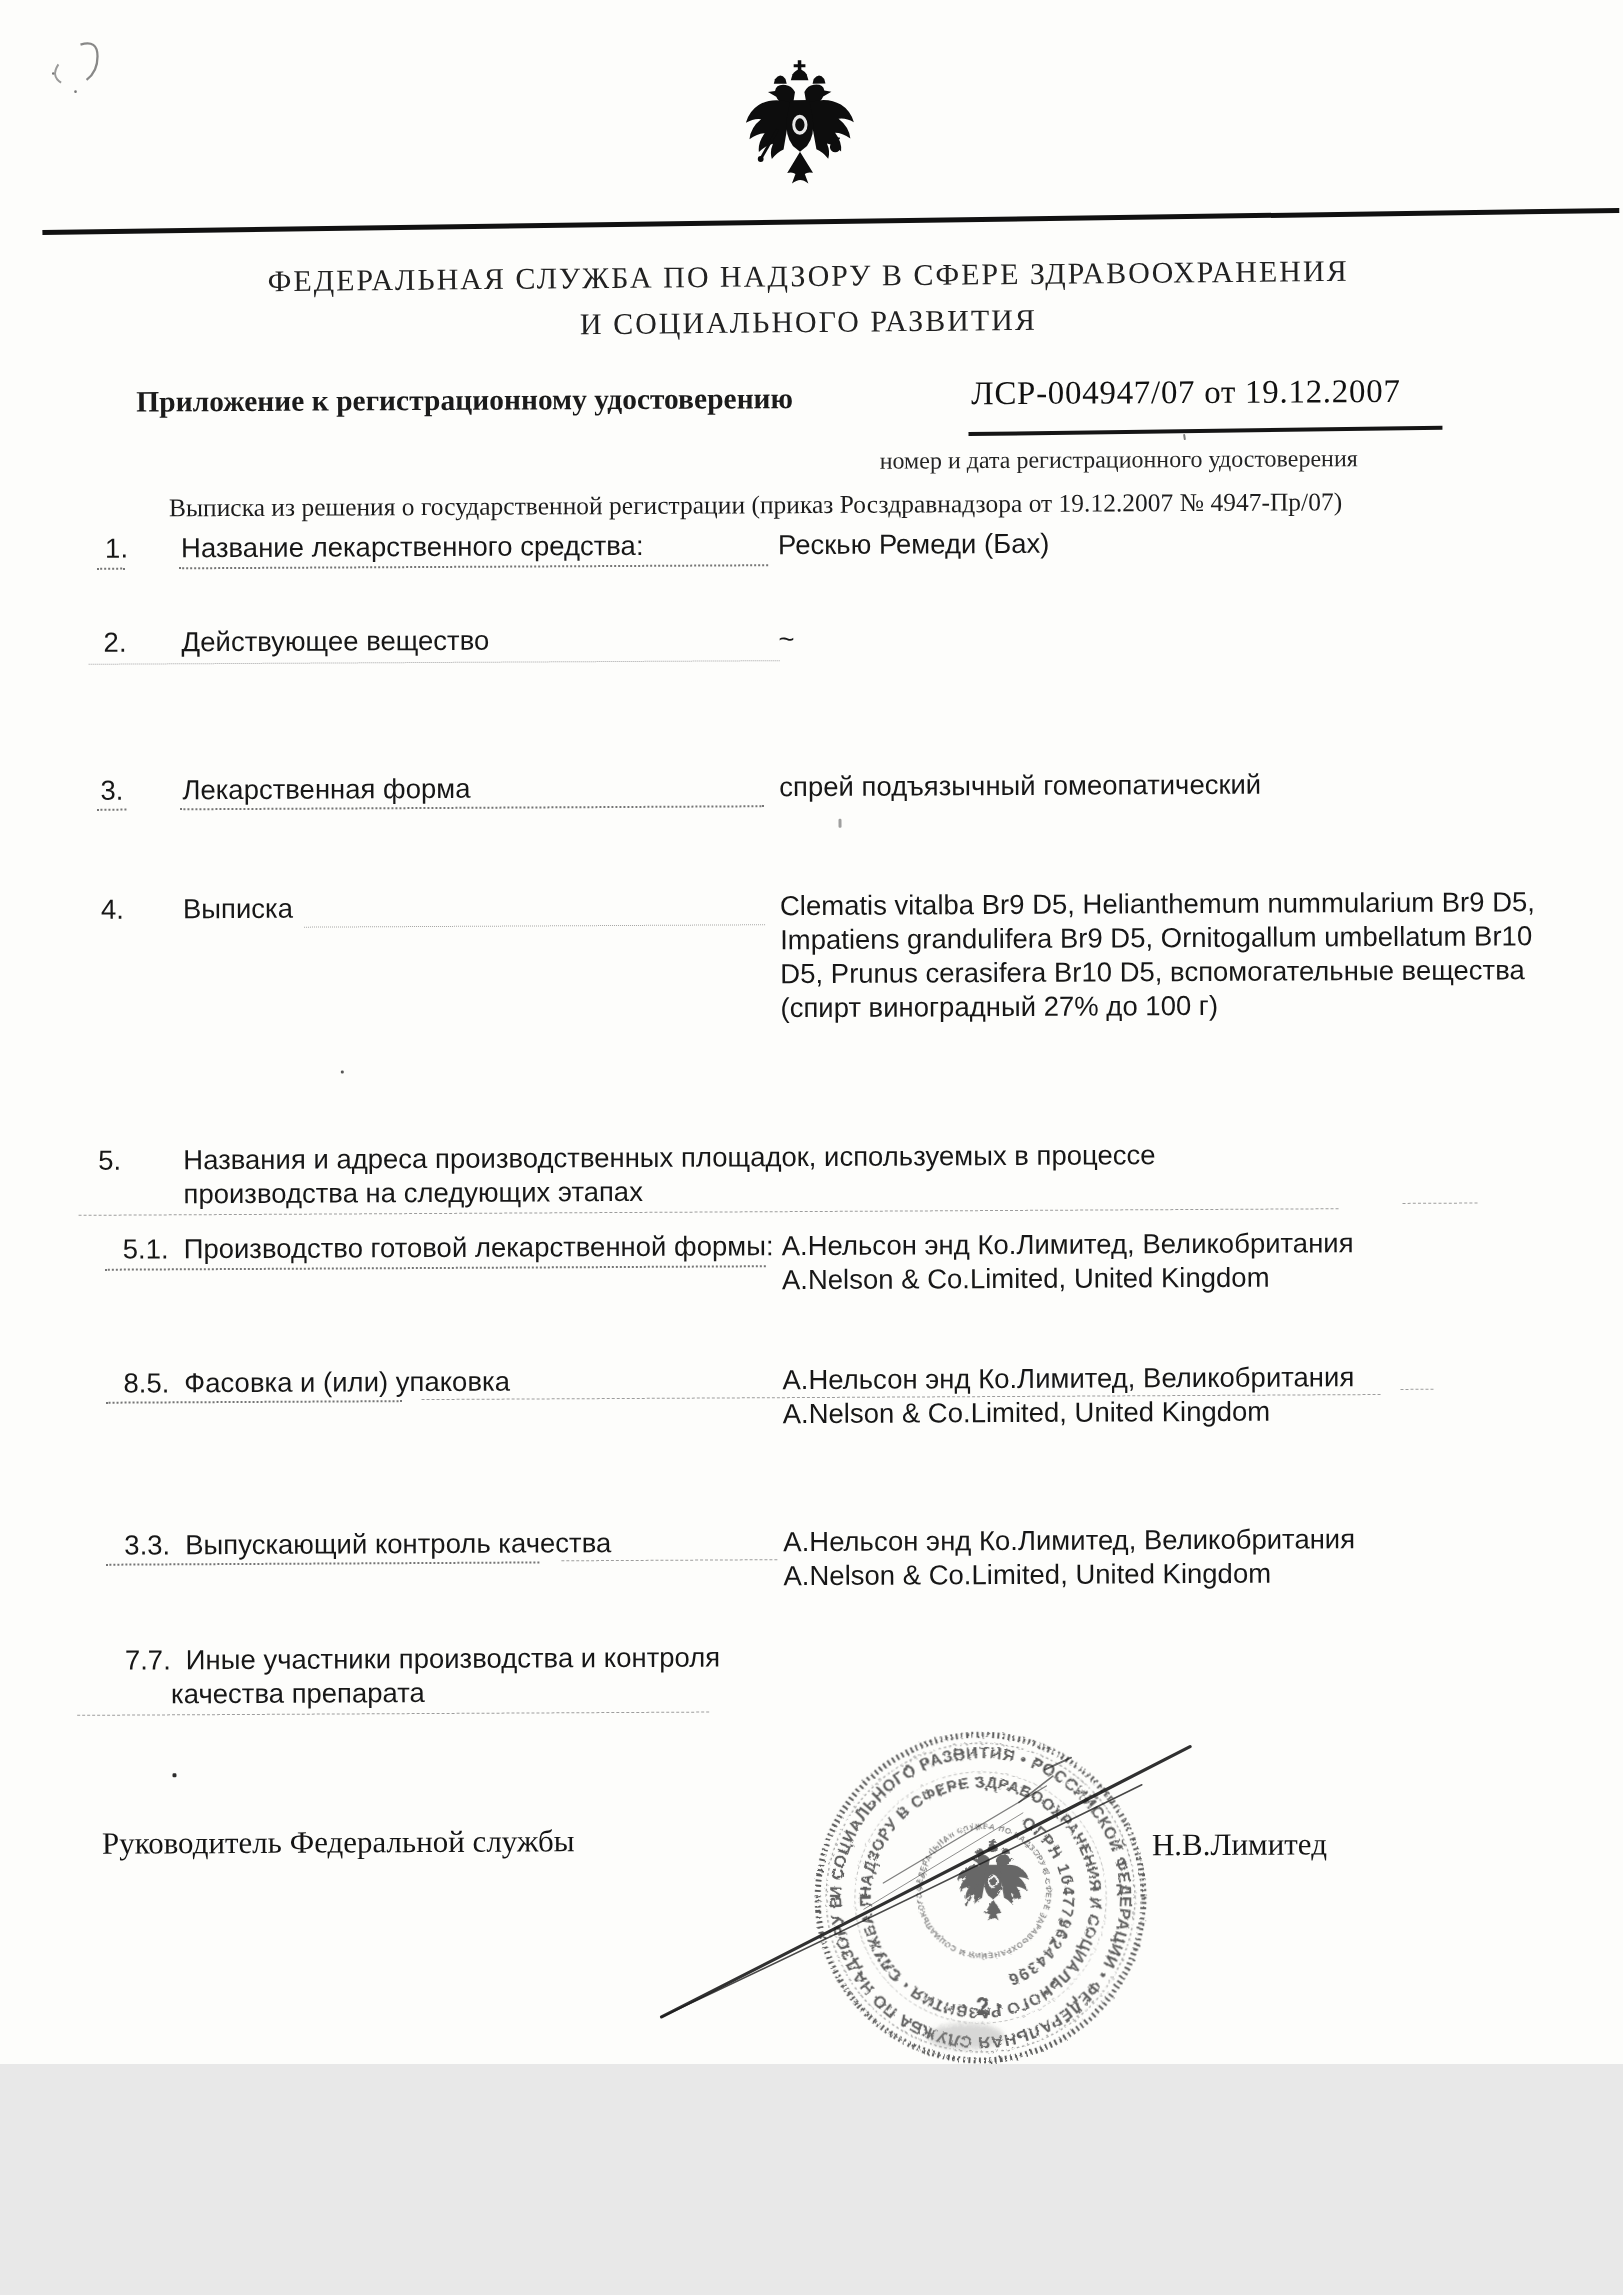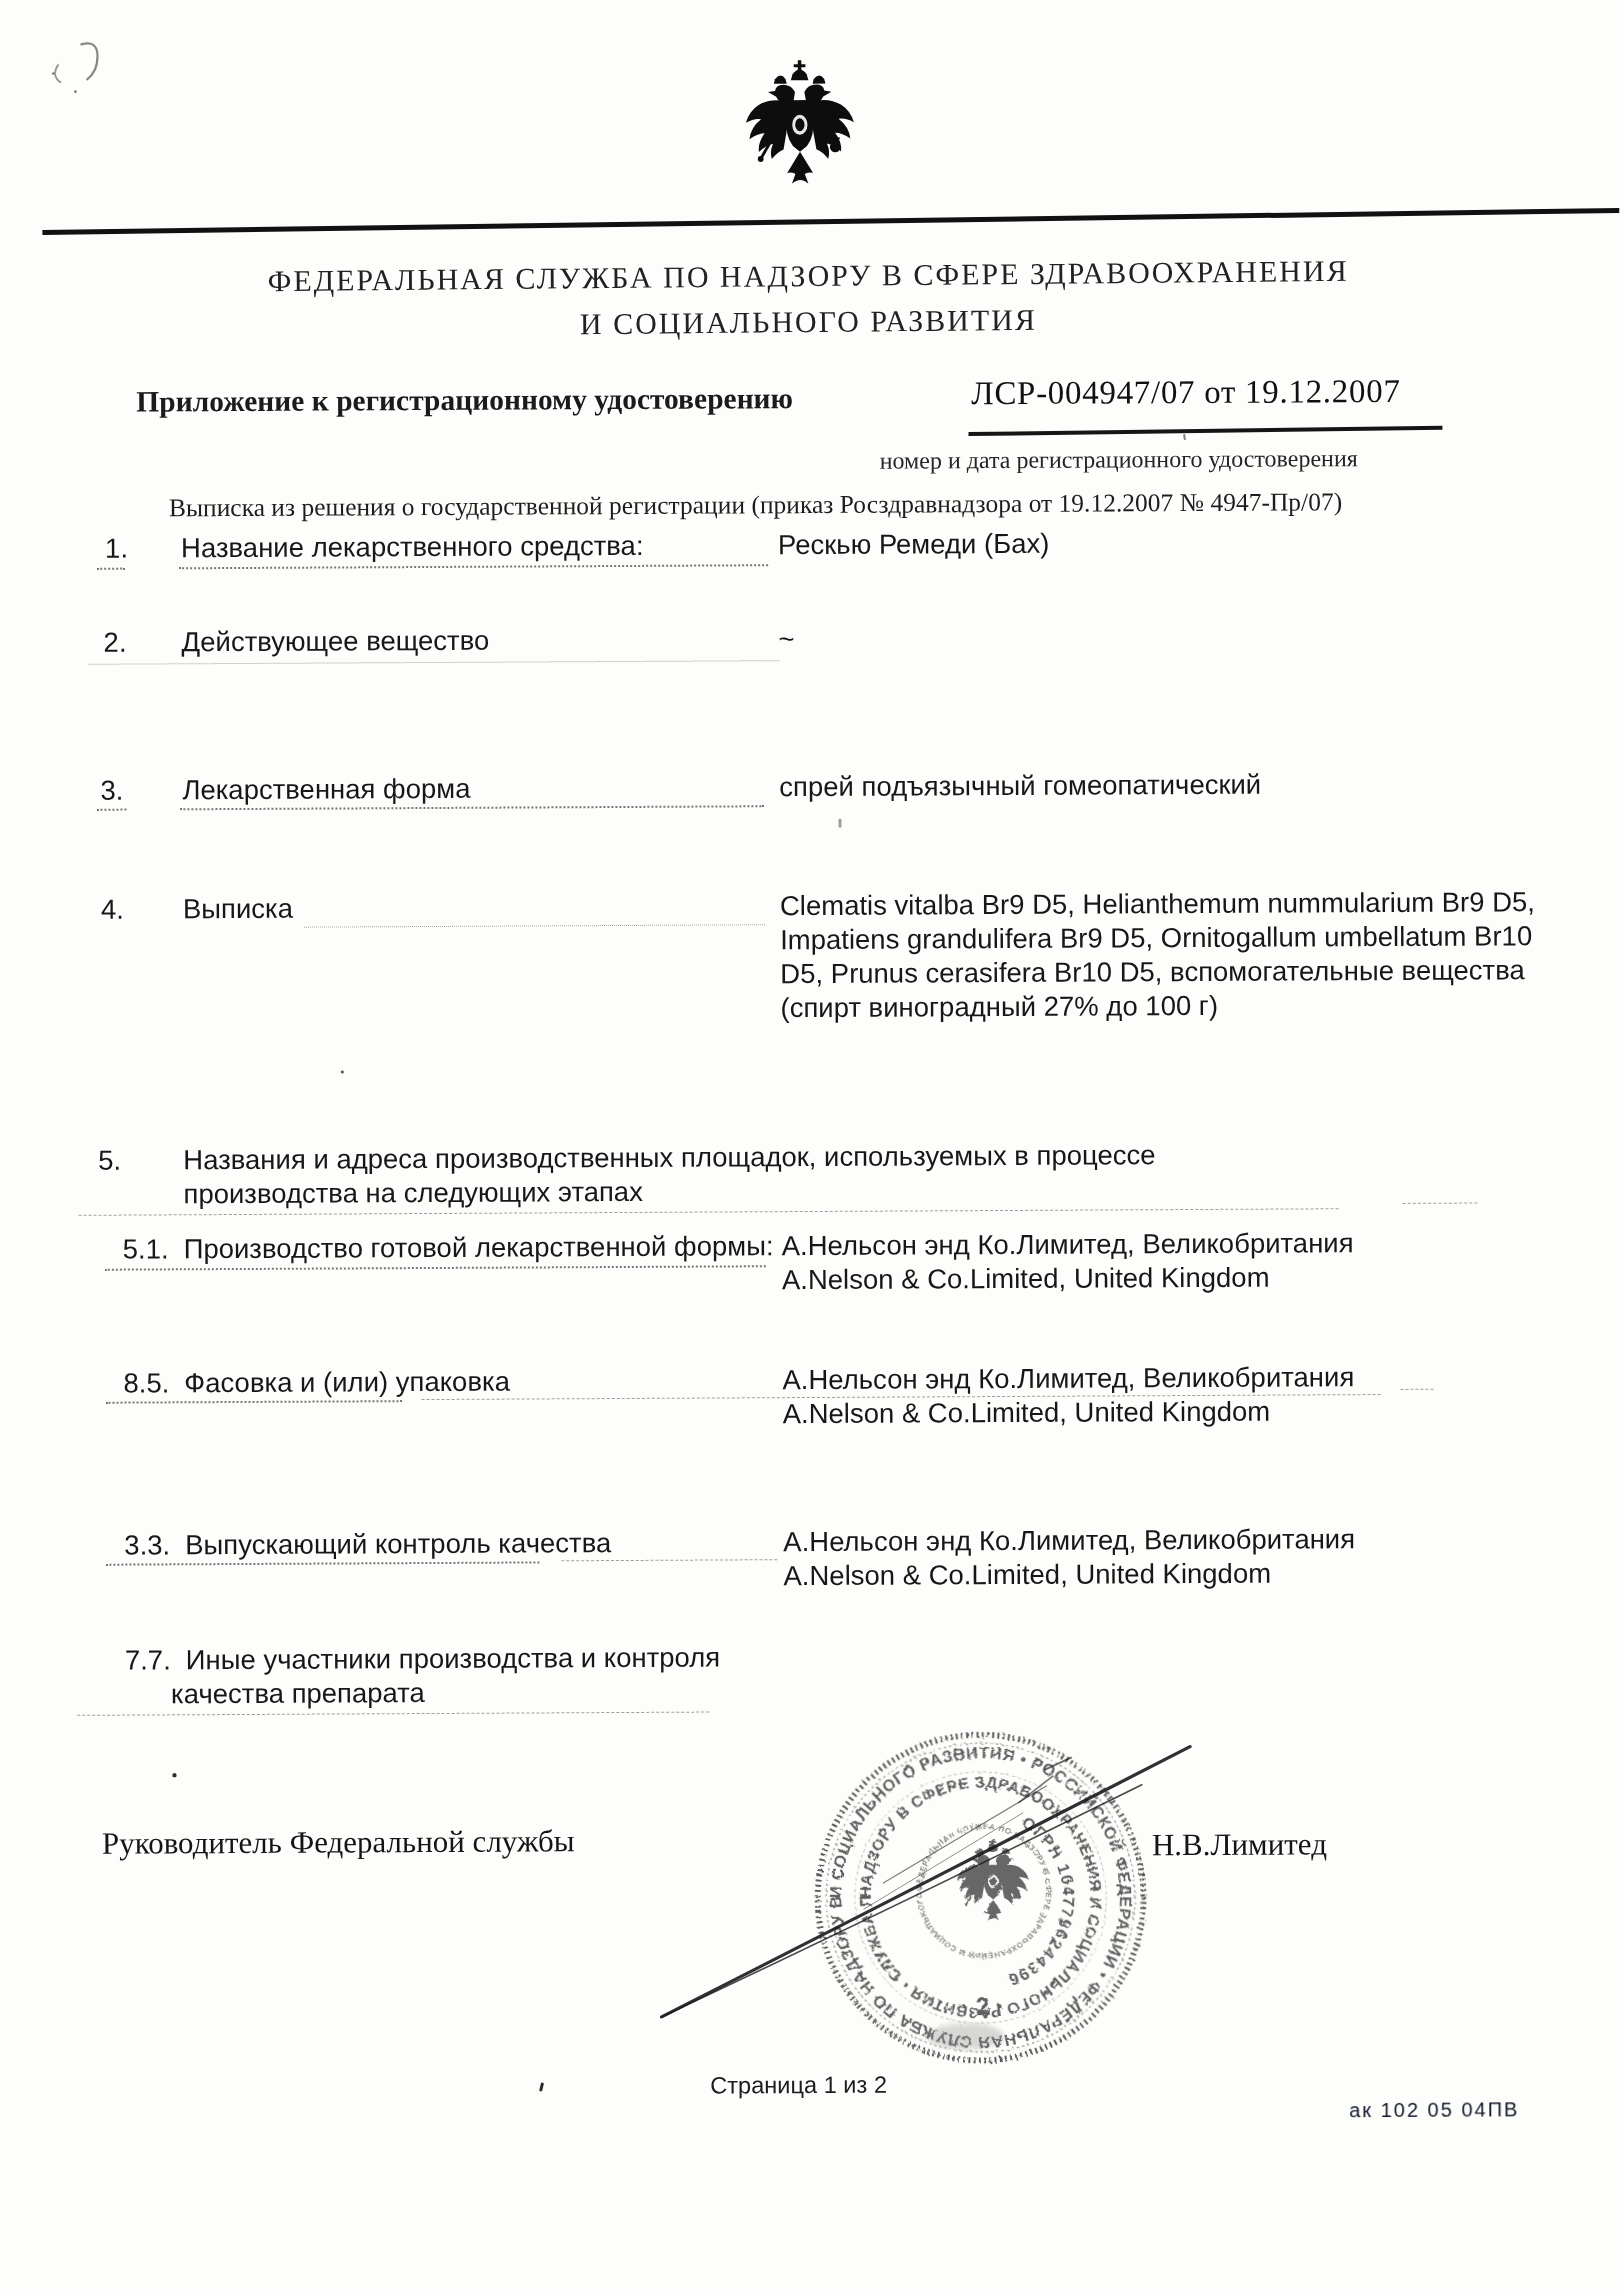--- a/index.html
+++ b/index.html
@@ -1,16 +1,16 @@
 <!DOCTYPE html>
 <html style="font-size:10.5px"><head>
 <meta charset="utf-8">
 <style>
   html,body{margin:0;padding:0;background:#e8e8e8;}
-  .sheet{position:relative;width:1623px;height:2295px;background:#fdfdfb;overflow:hidden;
+  .sheet{position:relative;width:1623px;height:2064px;background:#fdfdfb;overflow:hidden;
          font-family:"Liberation Sans",sans-serif;color:#161616;margin:0 auto;}
   .tilt{position:absolute;inset:0;transform:rotate(-0.3deg);transform-origin:812px 916px;}
   .abs{position:absolute;}
 
   .agency{left:0;width:1623px;text-align:center;font-family:"Liberation Serif",serif;
           font-size:30px;letter-spacing:2px;color:#222;transform:rotate(-0.25deg);}
   .rule{left:46px;top:226px;width:1577px;height:4.6px;background:#111;
         transform:rotate(-0.5deg);transform-origin:left center;}
   .appendix{left:139px;top:382px;font-family:"Liberation Serif",serif;font-weight:bold;
             font-size:29.5px;color:#1b1b1b;white-space:nowrap;}

